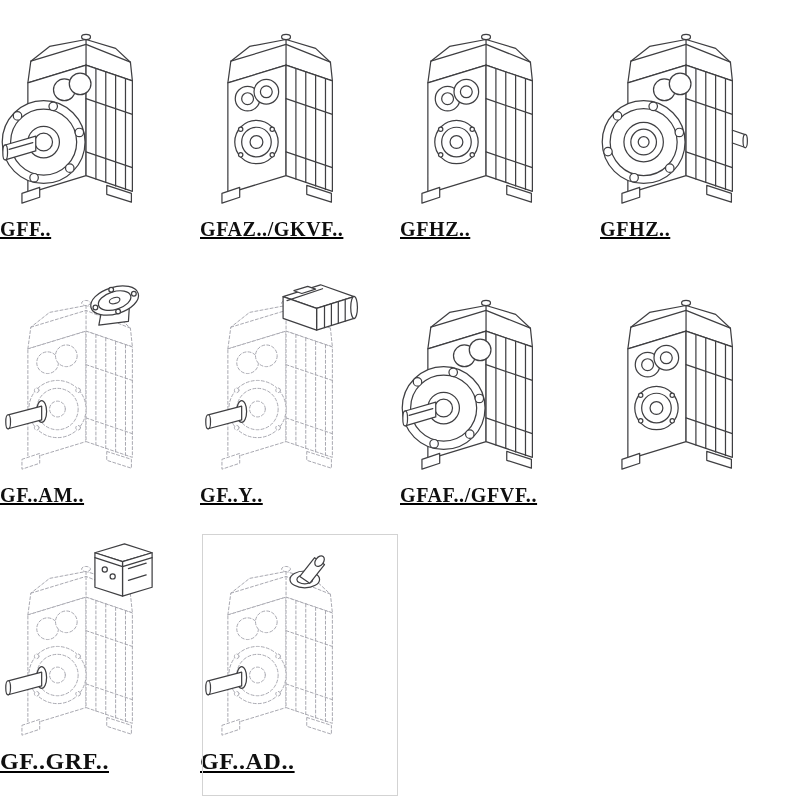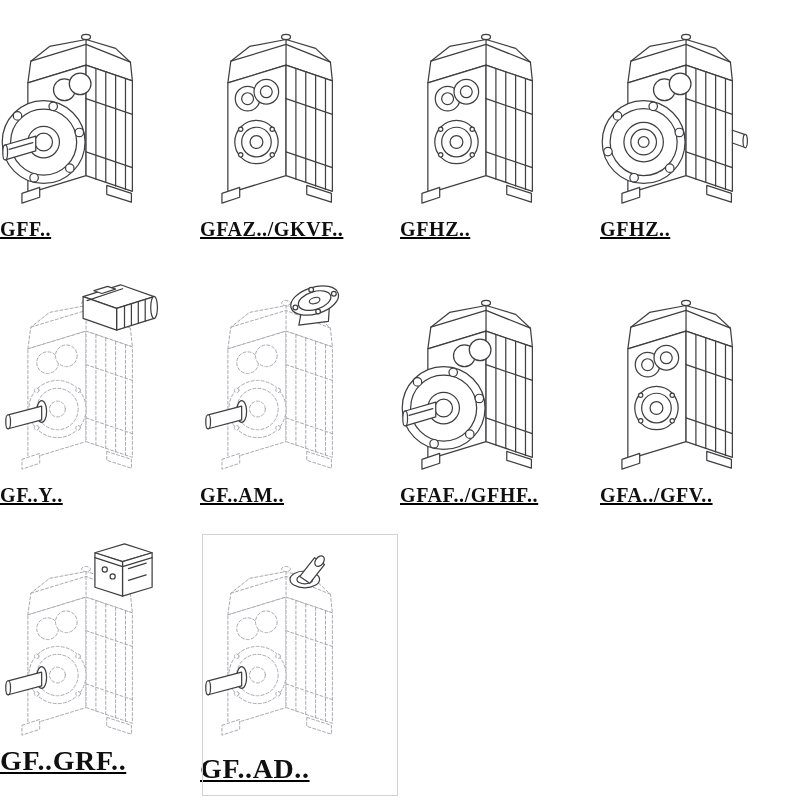--- a/index.html
+++ b/index.html
@@ -8,22 +8,22 @@
   .catalog { width:800px; height:800px; display:grid;
              grid-template-columns:repeat(4,200px);
              grid-template-rows:repeat(3,266px); }
   .cell { display:flex; flex-direction:column; align-items:flex-start;
           justify-content:flex-start; padding-top:4px;text-decoration:underline; }
   .drawing { width:178px; height:212px; flex:0 0 auto;
              fill:#ffffff; stroke:#3f3f42; stroke-width:1.25;
              stroke-linejoin:round; stroke-linecap:round; }
   .caption { font-weight:700; font-size:20px; letter-spacing:0.6px;
              color:#101010; text-align:center; line-height:26px; }
-  .big-label .caption { font-size:28px; }
-  .boxed { outline:1px solid #d3d3d3; outline-offset:-3px;gap:8px; }
+  .big-label .caption { font-size:24px; }
+  .boxed { outline:1px solid #d3d3d3; outline-offset:-3px; }
   .defs-sheet { position:absolute; width:0; height:0; overflow:hidden; }
 </style>
 </head>
 <body>
 
 <svg class="defs-sheet" aria-hidden="true">
   <defs>
 
     <g id="gb-body">
       <polygon points="28,80 31,58 50,43 87,36 117,45 132,59 134,78 87,62"></polygon>
@@ -216,44 +216,43 @@
     <svg class="drawing" viewBox="0 0 180 215">
       <use href="#sym-flange-hollow"></use>
     </svg>
     <figcaption class="caption">GFHZ..</figcaption>
   </figure>
 
 
 
   <figure class="cell">
     <svg class="drawing" viewBox="0 0 180 215">
+      <use href="#sym-dash-flange"></use>
+    </svg>
+    <figcaption class="caption">GF..AM..</figcaption>
+  </figure>
+
+  <figure class="cell">
+    <svg class="drawing" viewBox="0 0 180 215">
       <use href="#sym-dash-motor"></use>
     </svg>
     <figcaption class="caption">GF..Y..</figcaption>
   </figure>
 
   <figure class="cell">
     <svg class="drawing" viewBox="0 0 180 215">
-      <use href="#sym-dash-flange"></use>
-    </svg>
-    <figcaption class="caption">GF..AM..</figcaption>
-  </figure>
-
-  <figure class="cell">
-    <svg class="drawing" viewBox="0 0 180 215">
       <use href="#sym-shaft-flange"></use>
     </svg>
-    <figcaption class="caption">GFAF../GFHF..</figcaption>
+    <figcaption class="caption">GFAF../GFVF..</figcaption>
   </figure>
 
   <figure class="cell">
     <svg class="drawing" viewBox="0 0 180 215">
       <use href="#sym-hollow"></use>
     </svg>
-    <figcaption class="caption">GFA../GFV..</figcaption>
   </figure>
 
   <figure class="cell big-label">
     <svg class="drawing" viewBox="0 0 180 215">
       <use href="#sym-dash-adapter"></use>
     </svg>
     <figcaption class="caption">GF..GRF..</figcaption>
   </figure>
 
   <figure class="cell big-label boxed">

